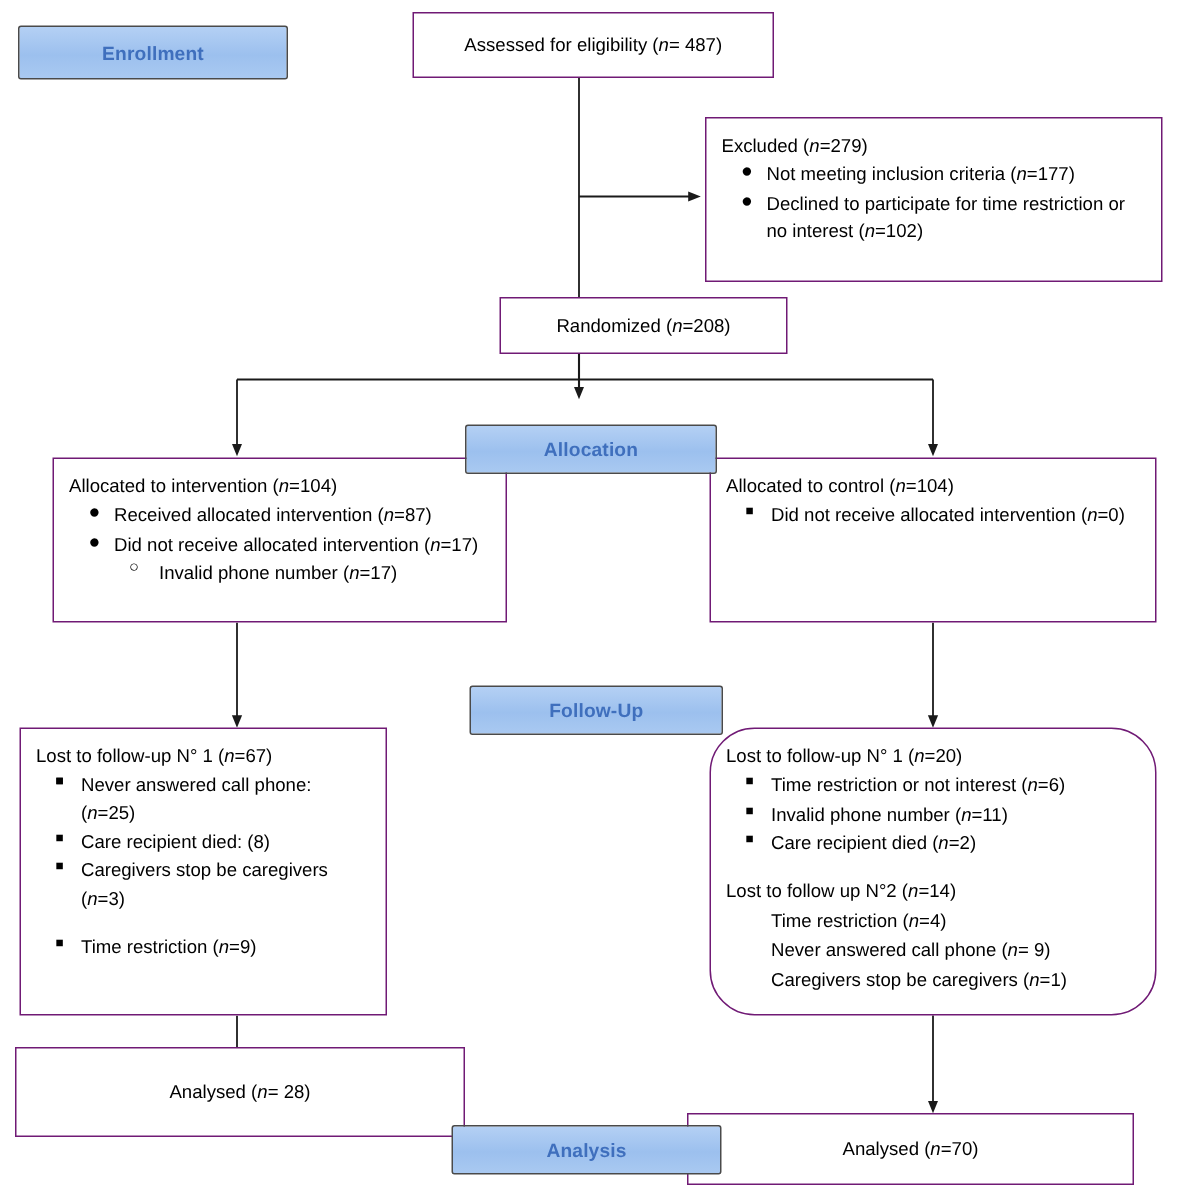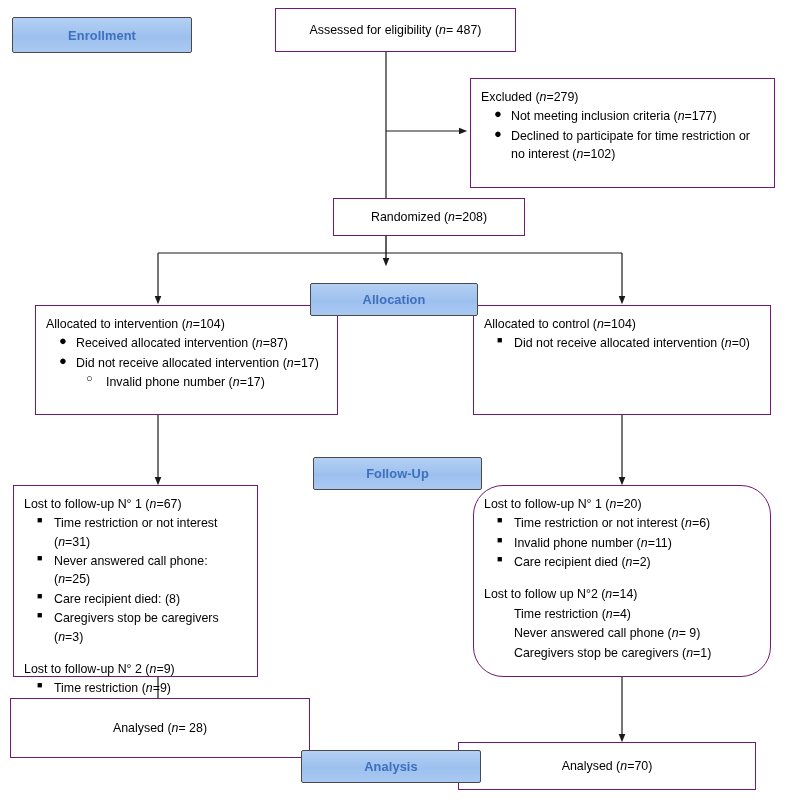--- a/index.html
+++ b/index.html
@@ -190,37 +190,35 @@
 
   <div class="banner" style="left:313px; top:457px; width:169px; height:33px;">
     <span>Follow-Up</span>
   </div>
 
   <div class="box padded" style="left:13px; top:485px; width:245px; height:192px;">
     <div class="head">Lost to follow-up N° 1 (<span class="ital">n</span>=67)</div>
     <ul class="lvl1">
       <li>
         <span class="mark sq">■</span>
-        <span>Time restriction or not interest (<span class="ital">n</span>=31)</span>
       </li>
       <li>
         <span class="mark sq">■</span>
         <span>Never answered call phone: (<span class="ital">n</span>=25)</span>
       </li>
       <li>
         <span class="mark sq">■</span>
         <span>Care recipient died: (8)</span>
       </li>
       <li>
         <span class="mark sq">■</span>
         <span>Caregivers stop be caregivers (<span class="ital">n</span>=3)</span>
       </li>
     </ul>
     <div class="spacer"></div>
-    <div class="head">Lost to follow-up N° 2 (<span class="ital">n</span>=9)</div>
     <ul class="lvl1">
       <li>
         <span class="mark sq">■</span>
         <span>Time restriction (<span class="ital">n</span>=9)</span>
       </li>
     </ul>
   </div>
 
   <div class="box padded" style="left:473px; top:485px; width:298px; height:192px;border-radius:30px;">
     <div class="head">Lost to follow-up N° 1 (<span class="ital">n</span>=20)</div>

